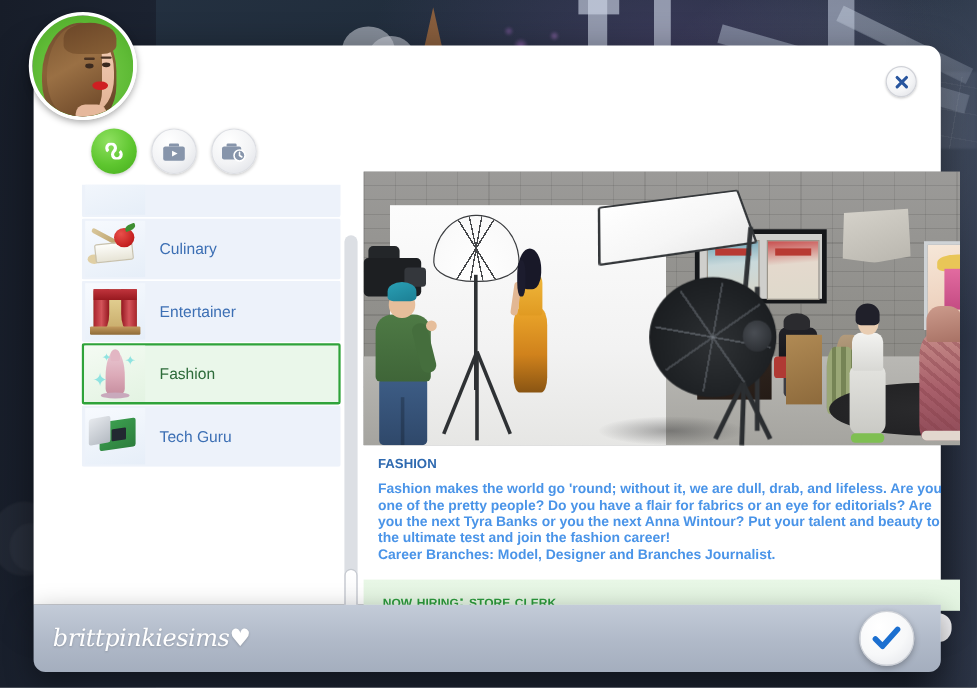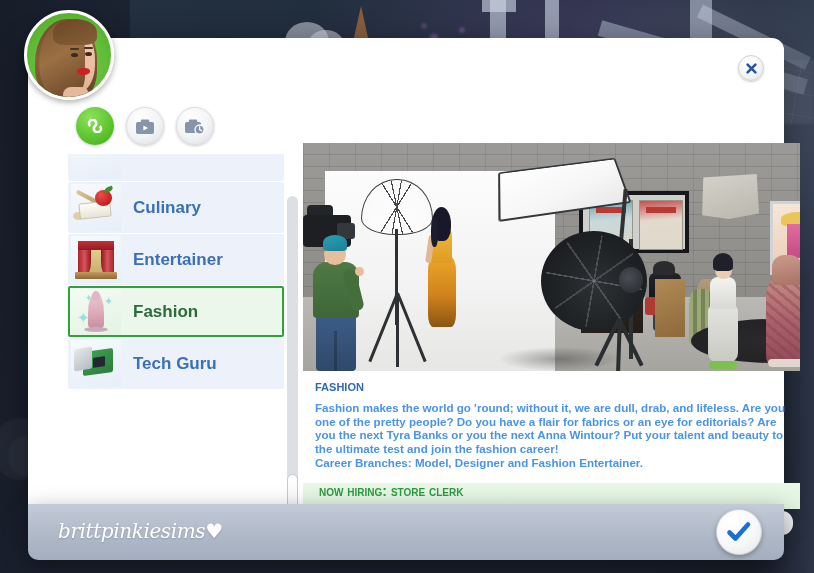--- a/index.html
+++ b/index.html
@@ -237,22 +237,22 @@
     position: relative;
     flex: 0 0 auto;
     background: linear-gradient(160deg, #f7fafe 0%, #e6eef8 100%);
     overflow: hidden;
   }
   .career-item.selected .career-icon {
     background: linear-gradient(160deg, #f4fbf3 0%, #e3f3e2 100%);
   }
   .career-label {
     margin-left: 12px;
-    font-size: 17px;
-    font-weight: bold;
+    font-size: 13px;
+    font-weight: normal;
     color: #3c6fb4;
   }
   .career-item.selected .career-label { color: #2d6b3a; }
 
   
   .ic-book {
     position: absolute; left: 8px; top: 18px; width: 32px; height: 16px;
     background: linear-gradient(180deg, #fdfdfa 0%, #e7e4d6 100%);
     border: 1px solid #c9c2ad; border-radius: 2px;
     transform: rotate(-6deg);
@@ -596,21 +596,21 @@
 
   
   .hiring-bar {
     position: absolute;
     left: 275px;
     top: 445px;
     width: 497px;
     height: 26px;
     background: linear-gradient(180deg, #e8f7e6 0%, #e2f4e0 100%);
     display: flex;
-    align-items: flex-start;
+    align-items: flex-end;
   }
   .hiring-text {
     margin-left: 16px;
     font-size: 14px;
     font-weight: 600;
     color: #2c9a3d;
     font-variant: small-caps;
     text-transform: lowercase;
   }
 
@@ -650,21 +650,21 @@
     left: 28px;
     top: 504px;
     width: 756px;
     height: 56px;
     background: linear-gradient(180deg, #c3cbd8 0%, #b0b9c8 55%, #a4aebe 100%);
     border-radius: 0 0 10px 10px;
     box-shadow: 0 8px 24px rgba(0,0,0,0.40);
   }
   .watermark {
     position: absolute;
-    left: 30px;
+    left: 16px;
     top: 15px;
     font-family: "DejaVu Serif", serif;
     font-style: italic;
     font-size: 20px;
     color: #ffffff;
     letter-spacing: -0.4px;
     text-shadow: 0 1px 2px rgba(0,0,0,0.18);
   }
   .confirm-btn {
     position: absolute;
@@ -903,21 +903,21 @@
       <div class="ps-arm"></div>
         <div class="ps-hand"></div>
       <div class="ps-head"></div>
         <div class="ps-hair"></div>
     </div>
   </div>
 
   <div class="desc-block">
     <div class="desc-heading">Fashion</div>
     <div class="desc-body">Fashion makes the world go 'round; without it, we are dull, drab, and lifeless. Are you one of the pretty people? Do you have a flair for fabrics or an eye for editorials?  Are you the next Tyra Banks or you the next Anna Wintour? Put your talent and beauty to the ultimate test and join the fashion career!</div>
-    <div class="desc-branches">Career Branches: Model, Designer and Fashion Entertainer.</div>
+    <div class="desc-branches">Career Branches: Model, Designer and Branches Journalist.</div>
   </div>
 
   <div class="hiring-bar">
     <div class="hiring-text">Now Hiring: Store Clerk</div>
   </div>
 
   <div class="stats-row">
     <div class="stat-pill wage">
       <span class="sym">§</span>
         <span class="amt">16</span>

